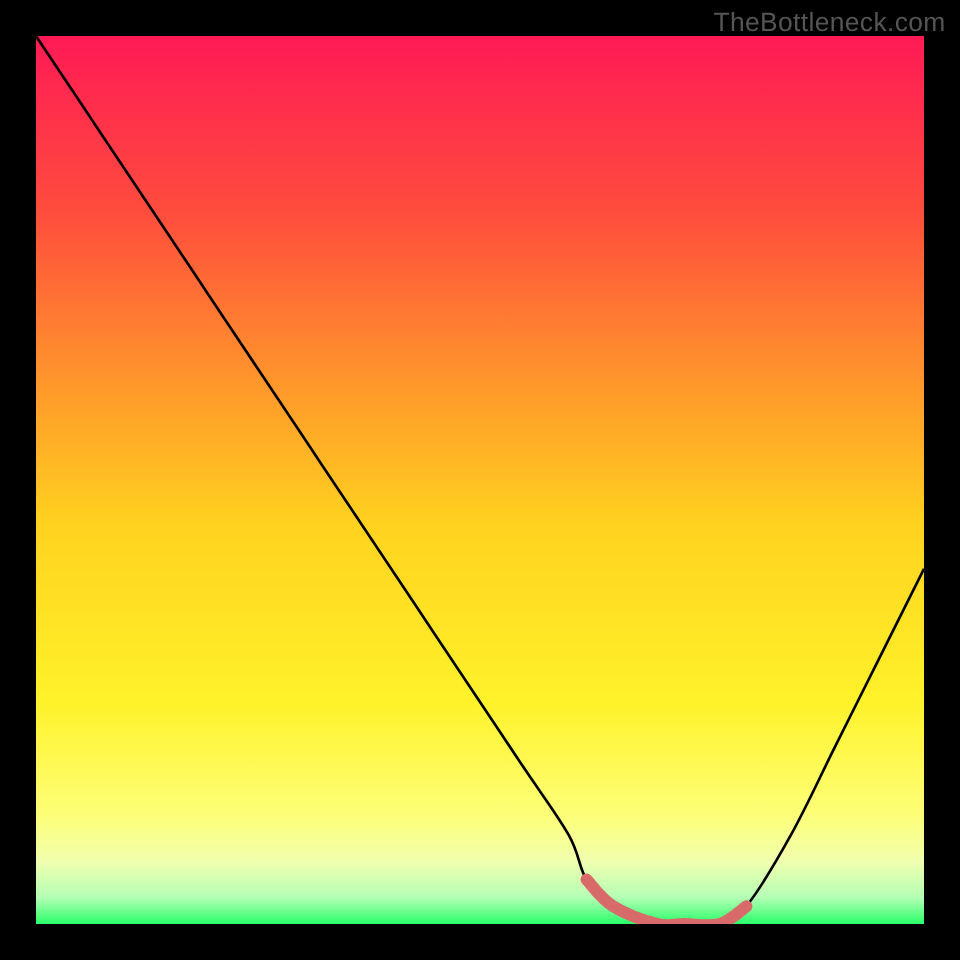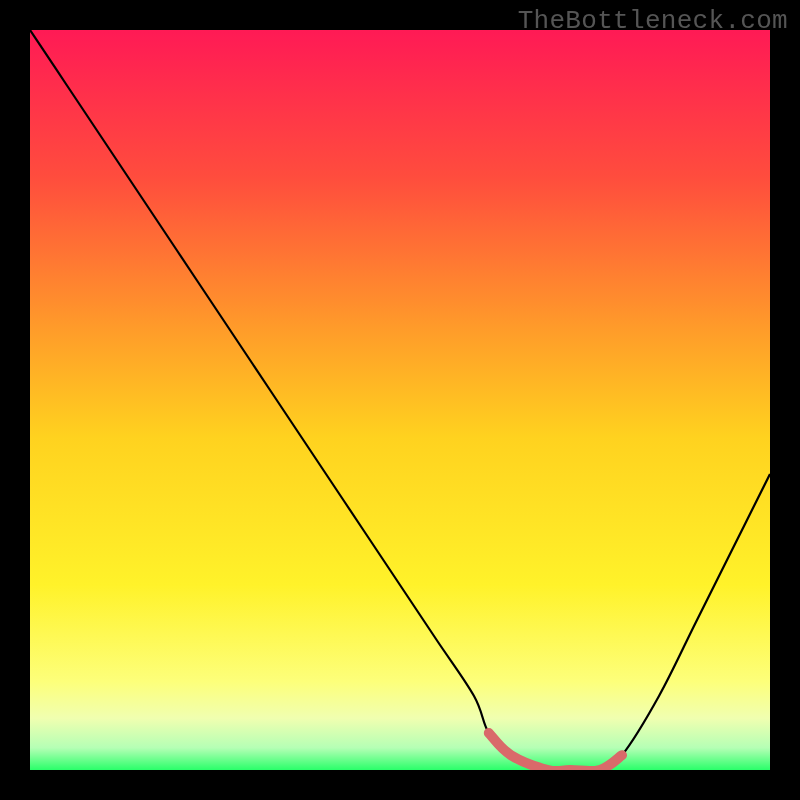--- a/index.html
+++ b/index.html
@@ -9,25 +9,24 @@
     background: #000;
     position: relative;
     font-family: Arial, sans-serif;
     overflow: hidden;
   }
   .watermark {
     position: absolute;
     top: 6px;
     right: 12px;
     color: #555;
-    font-size: 26px;
+    font-size: 22px;
     font-weight: 500;
     z-index: 10;
     letter-spacing: 0.3px;
-    font-family: Liberation Mono, monospace;
   }
   .plot-area {
     position: absolute;
     left: 30px;
     top: 30px;
     width: 740px;
     height: 740px;
     overflow: hidden;
   }
   .gradient-bg {

